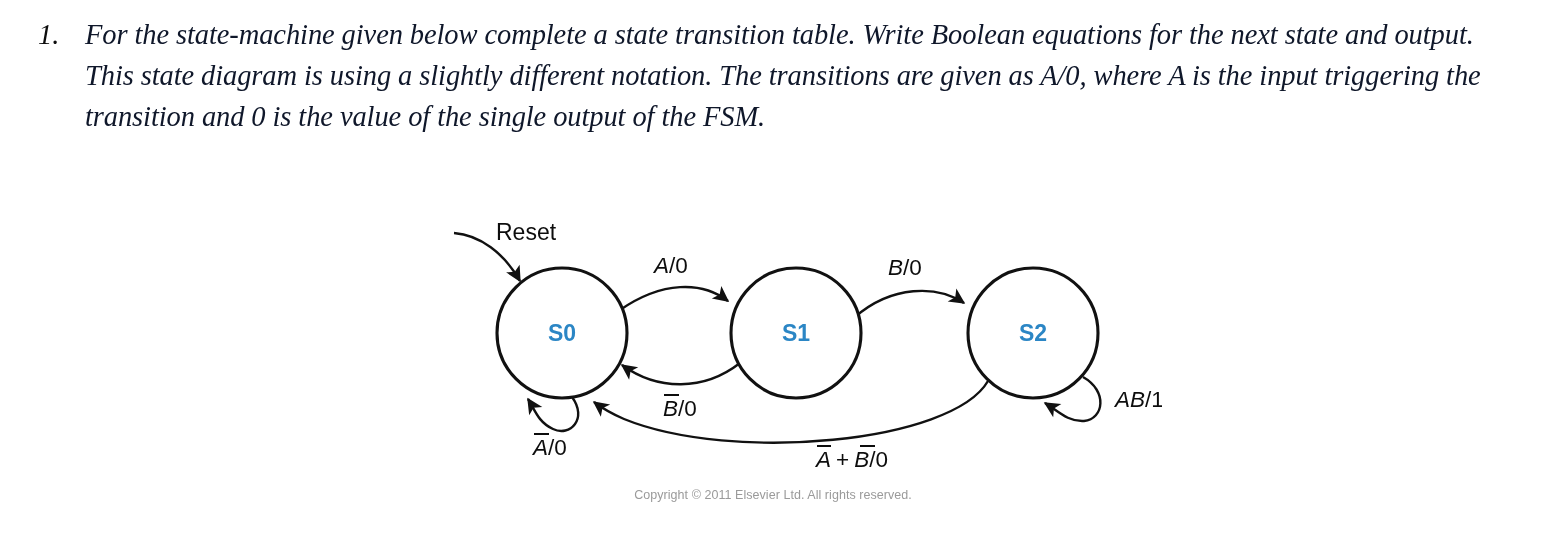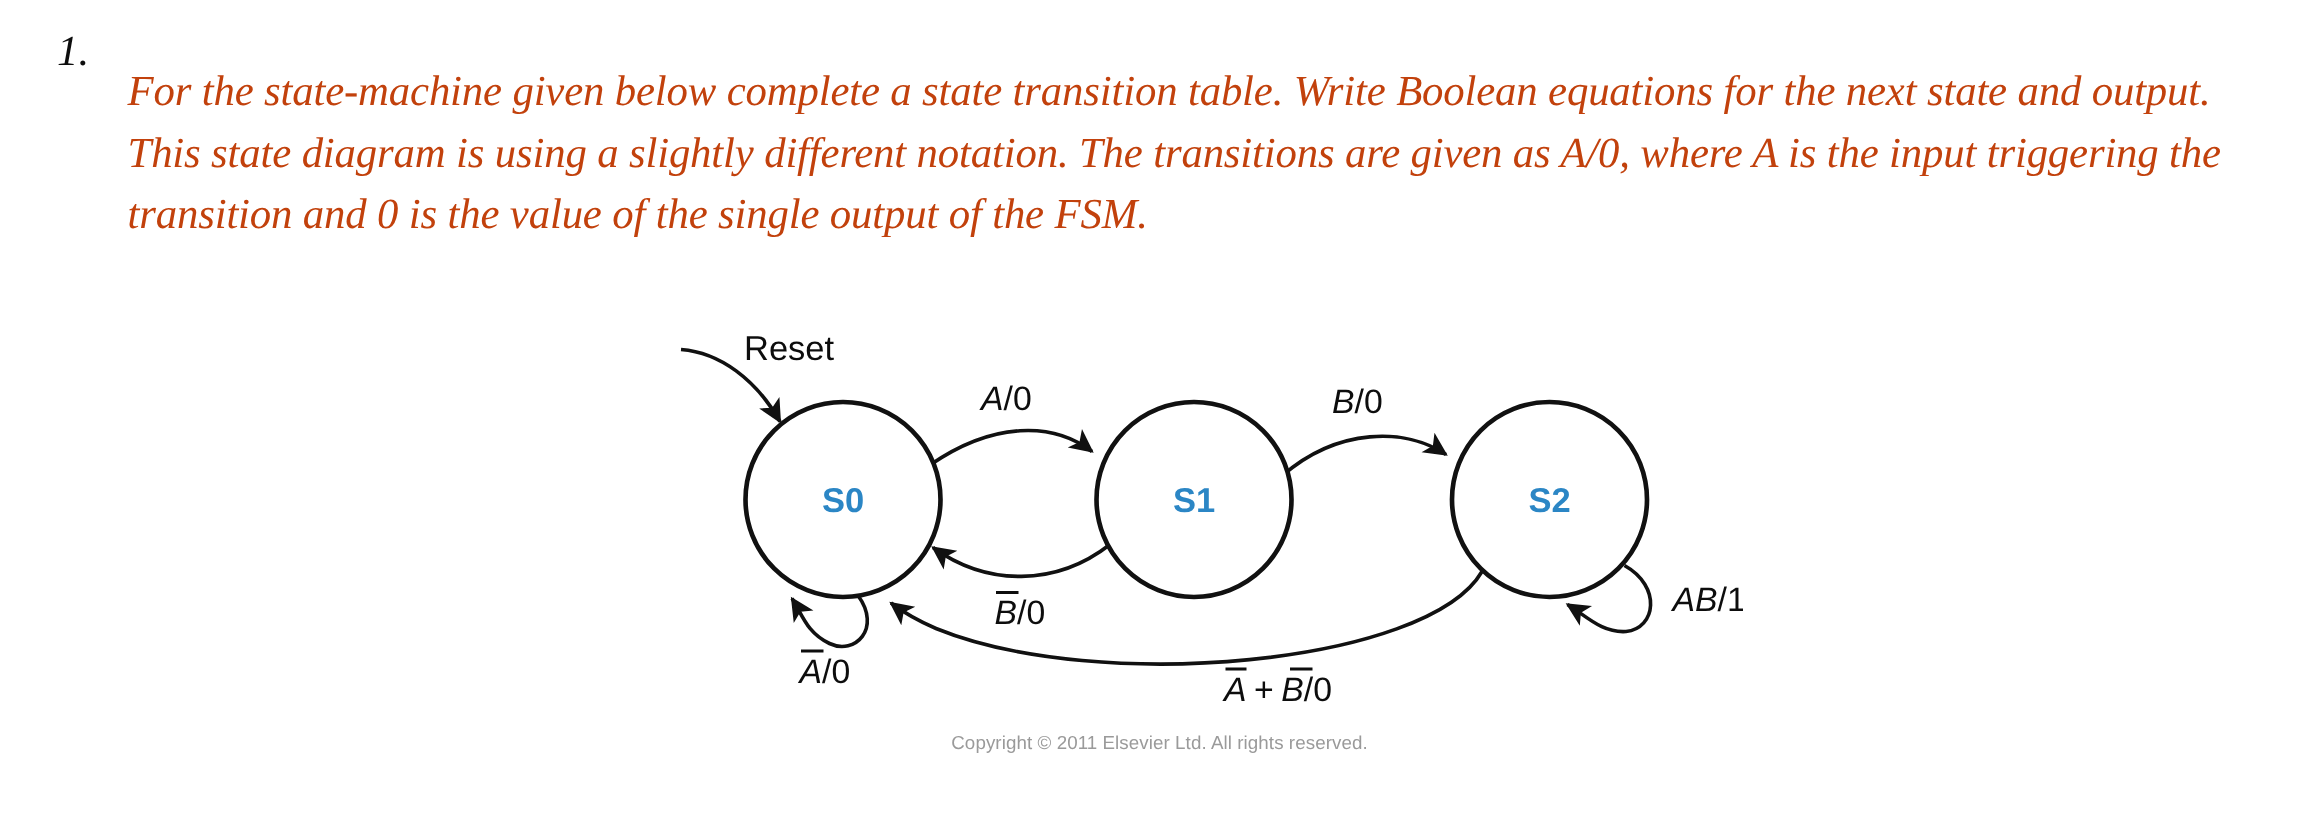--- a/index.html
+++ b/index.html
@@ -32,25 +32,24 @@
     color: #0d0d0d;
     width: 47px;
     flex: 0 0 47px;
     text-align: left;
   }
   #question-text {
     font-family: "Liberation Serif", serif;
     font-style: italic;
     font-size: 28.5px;
     line-height: 41px;
-    color: #c2410c;
+    color: #0f172a;
     width: 1433px;
     text-align: left;
     letter-spacing: -0.1px;
-    margin-top: 27px;
   }
 
   
   #fsm-figure {
     position: absolute;
     left: 0;
     top: 205px;
     width: 1546px;
     height: 339px;
   }

